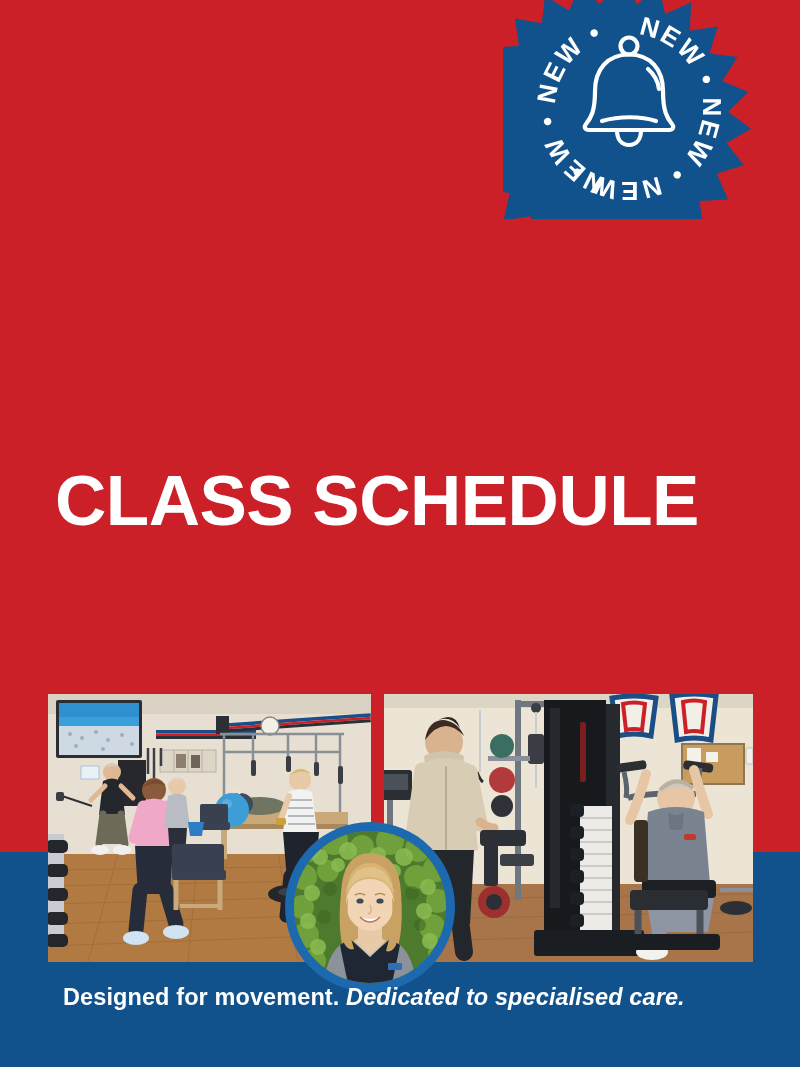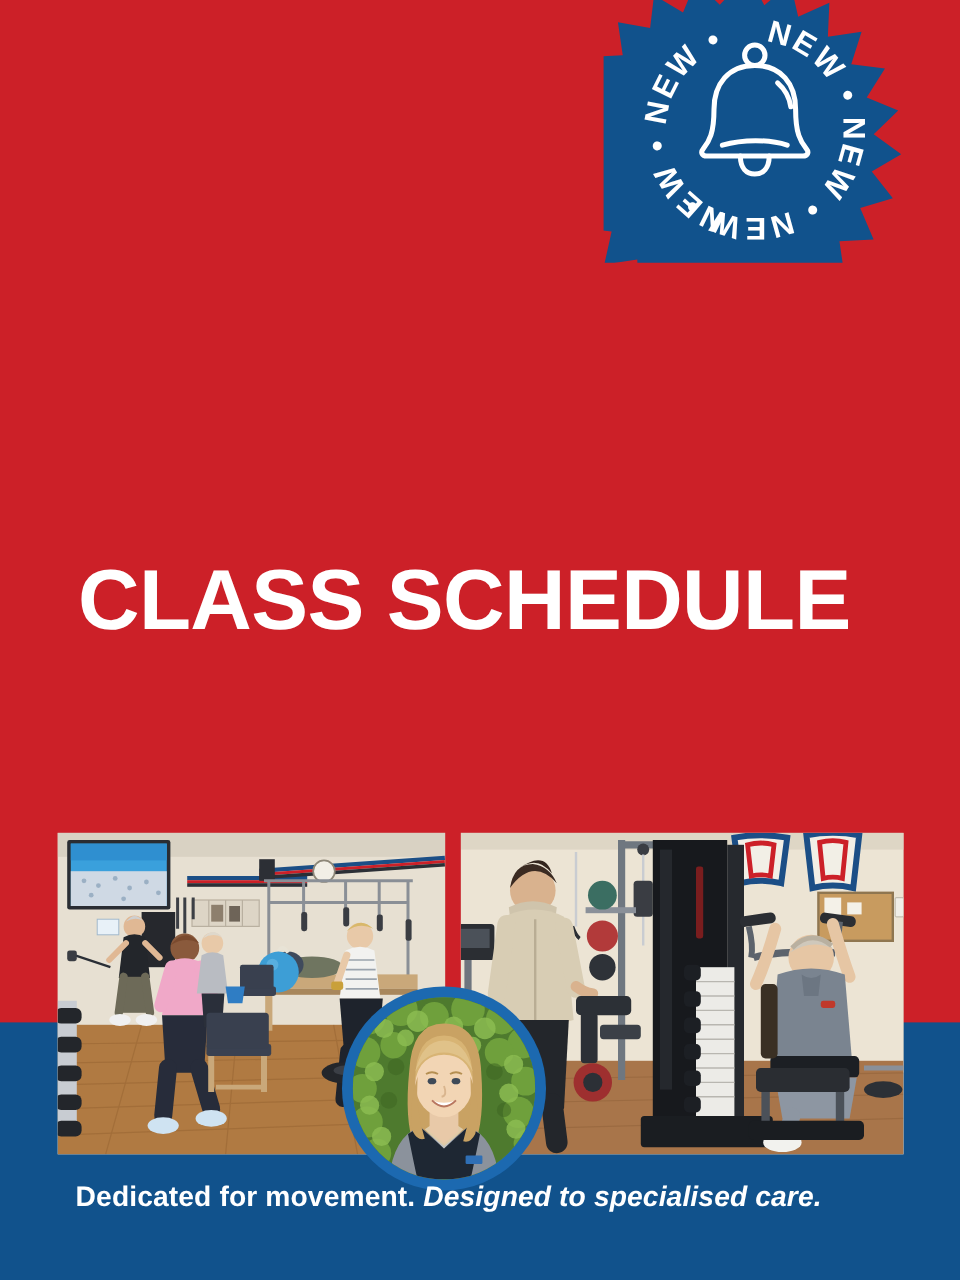--- a/index.html
+++ b/index.html
@@ -25,21 +25,21 @@
 
   
   .badge {
     position:absolute; left:503px; top:-6px;
     width:253px; height:225px;
   }
   .badge svg { display:block; width:100%; height:100%; }
 
   
   .headline {
-    position:absolute; left:65px; top:466px;
+    position:absolute; left:55px; top:466px;
     width:680px;
     color:#ffffff;
     font-weight:bold;
     font-size:71px;
     line-height:0.99;
     letter-spacing:-0.5px;
     text-transform:uppercase;
     font-family:"Liberation Sans", sans-serif;
   }
 
@@ -505,17 +505,17 @@
 
         <path d="M66 86 q10 9 20 0 q-10 4 -20 0z" fill="#ffffff"></path>
         <path d="M66 86 q10 10 20 0" stroke="#b8765f" stroke-width="1.6" fill="none"></path>
 
         <rect x="94" y="132" width="14" height="7" rx="1" fill="#2f6fb5"></rect>
       </svg>
     </div>
   </div>
 
   <div class="tagline">
-    <span>Dedicated for movement.</span>
-    <span class="em">Designed to specialised care.</span>
+    <span>Designed for movement.</span>
+    <span class="em">Dedicated to specialised care.</span>
   </div>
 
 </div>
 
 </body></html>

